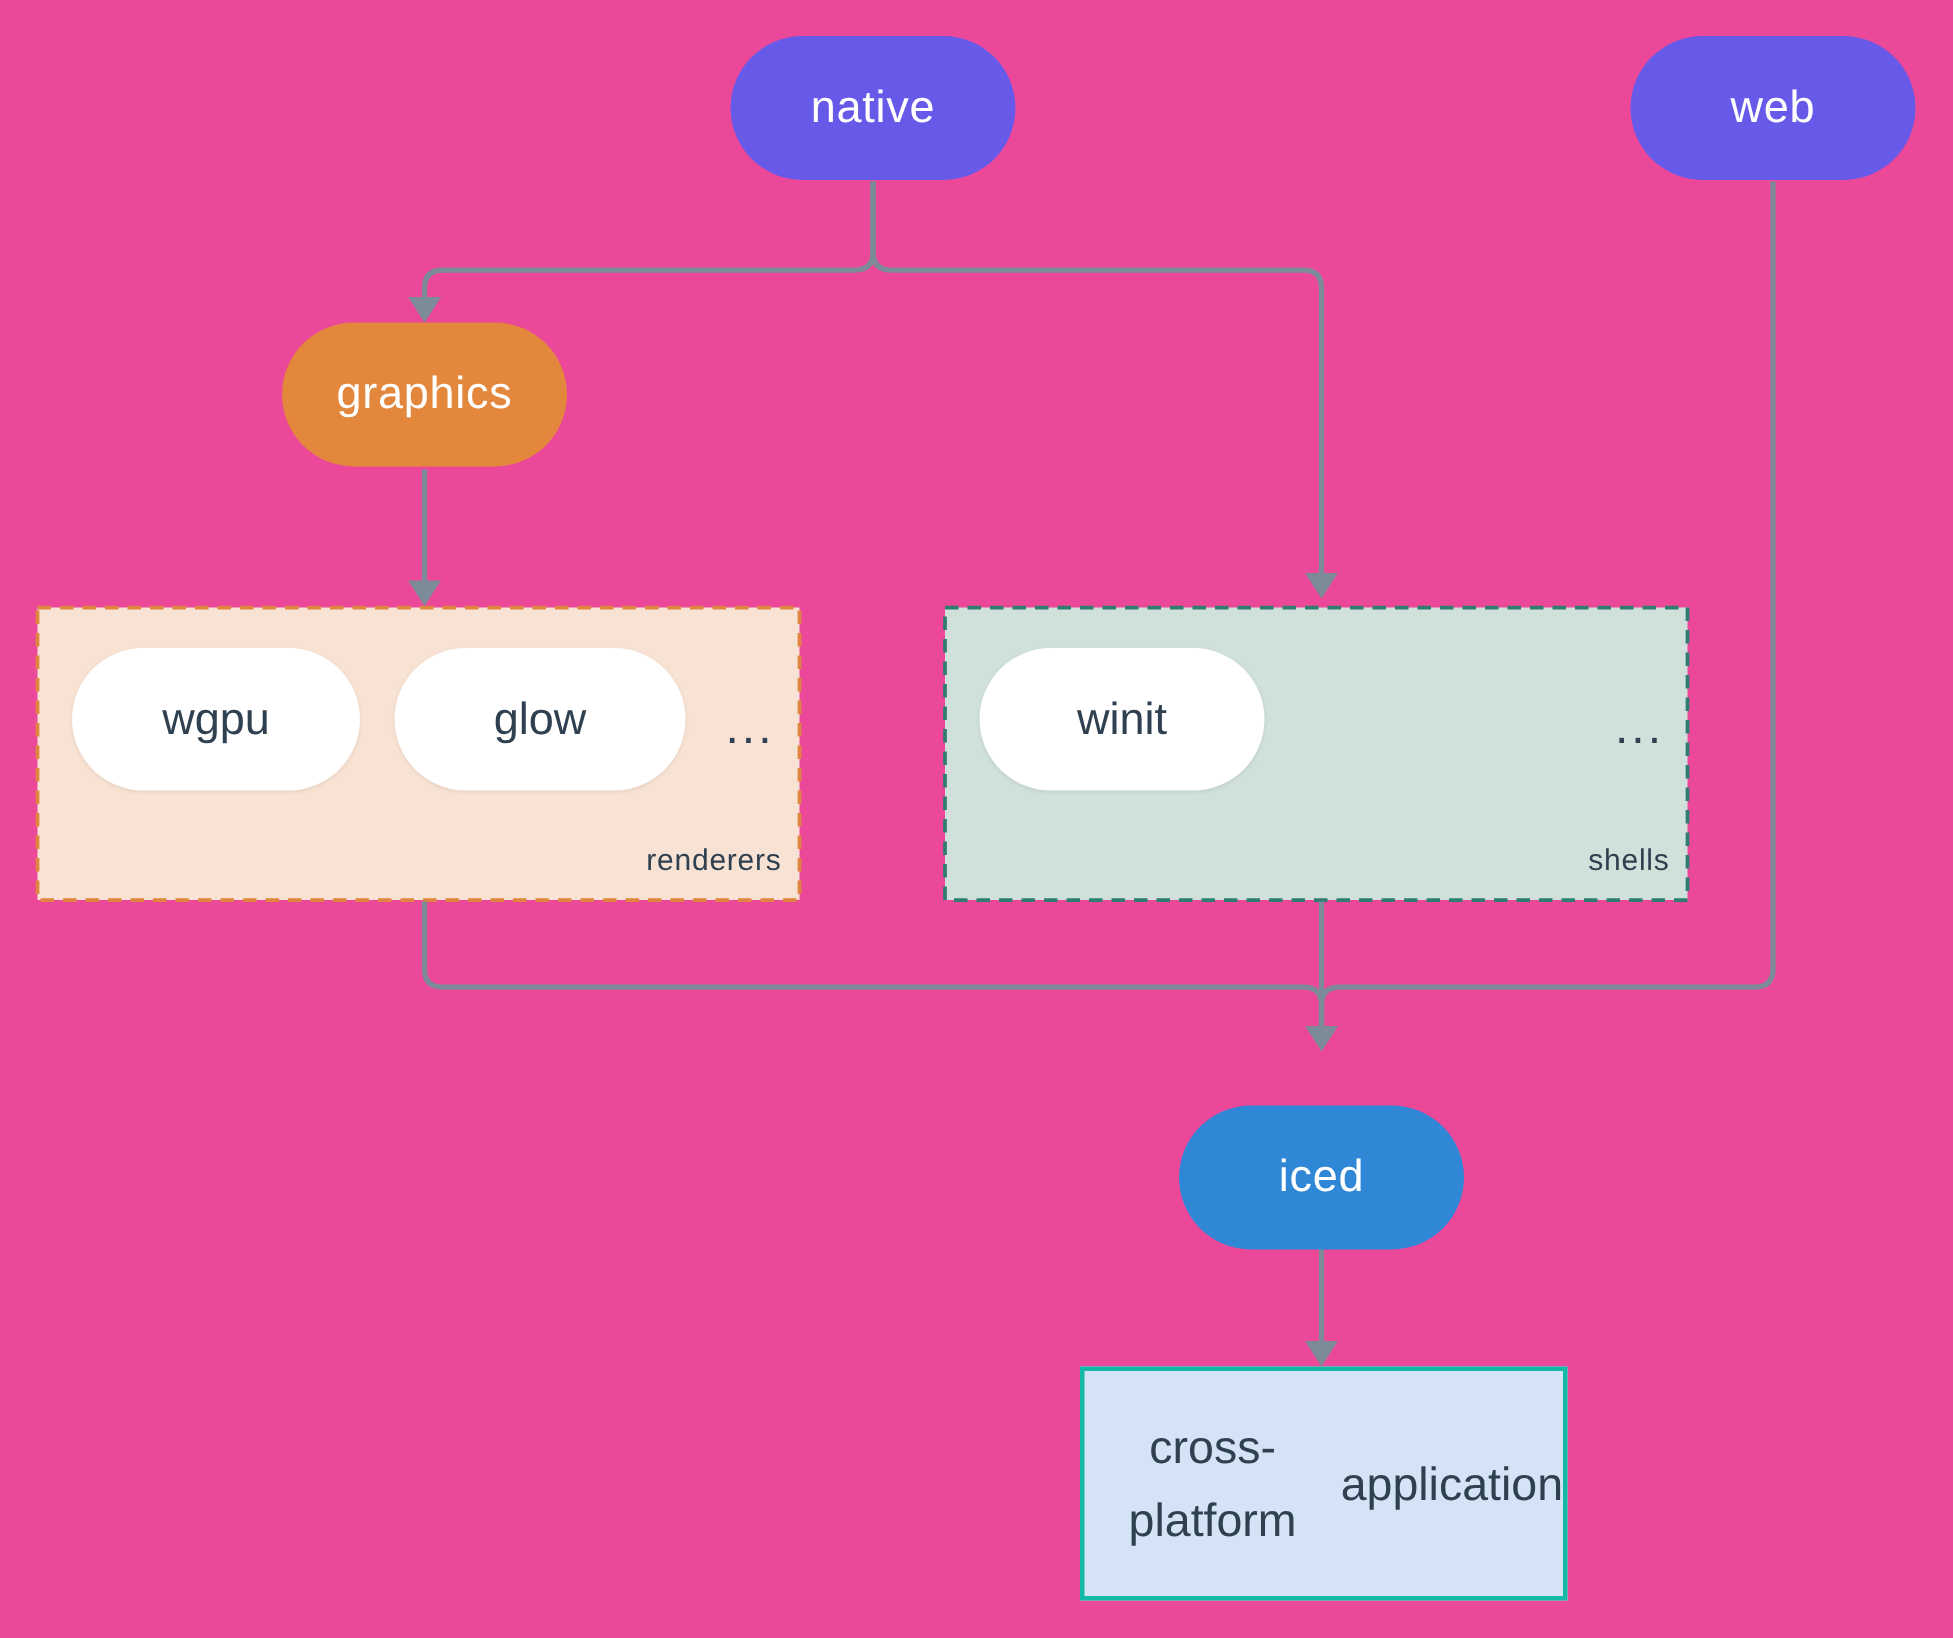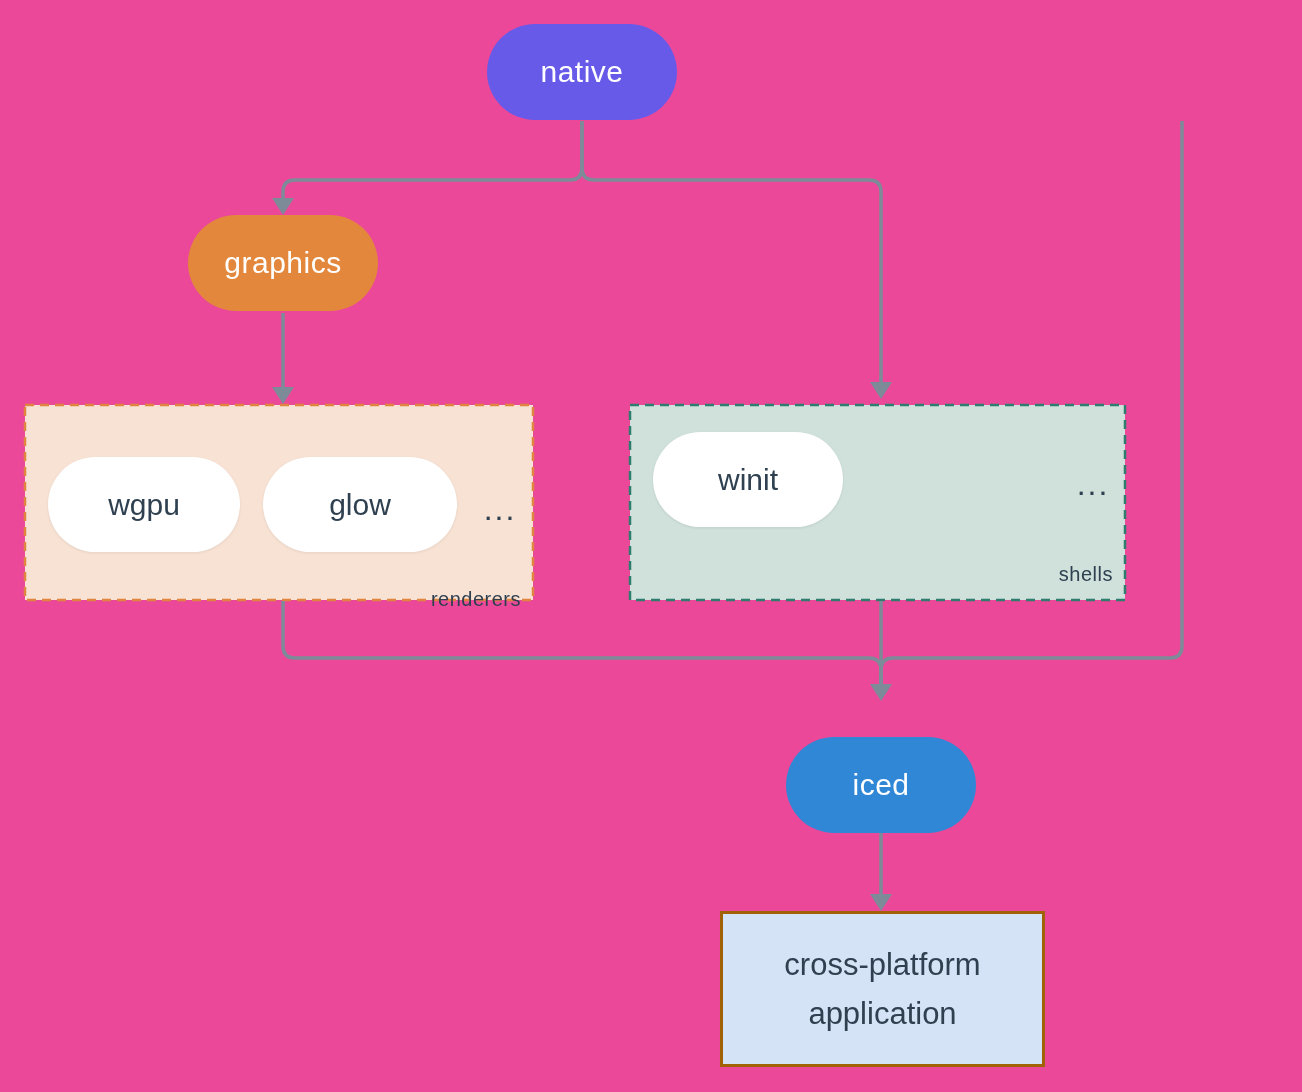--- a/index.html
+++ b/index.html
@@ -37,21 +37,21 @@
   }
   .pill-purple { background: #685ae9; }
   .pill-orange { background: #e3873c; }
   .pill-blue   { background: #2f87d6; }
   #node-native   { left: 487px;  top: 24px;  width: 190px; height: 96px; }
   #node-web      { left: 1087px; top: 24px;  width: 190px; height: 96px; }
   #node-graphics { left: 188px;  top: 215px; width: 190px; height: 96px; }
   #node-iced     { left: 786px;  top: 737px; width: 190px; height: 96px; }
 
   .group { background: transparent; }
-  #group-renderers { left: 25px;  top: 405px; width: 508px; height: 195px; margin-top: 25px; }
+  #group-renderers { left: 25px;  top: 405px; width: 508px; height: 195px; }
   #group-shells    { left: 630px; top: 405px; width: 495px; height: 195px; }
 
   .group-pill {
     background: #ffffff;
     border-radius: 48px;
     display: flex;
     align-items: center;
     justify-content: center;
     color: #2f4050;
     font-size: 30px;
@@ -80,23 +80,23 @@
     bottom: 14px;
     color: #2f4050;
     font-size: 20px;
     letter-spacing: 0.5px;
   }
 
   .app-box {
     left: 720px; top: 911px;
     width: 325px; height: 156px;
     background: #d4e4f6;
-    border: 3px solid #a16207;
+    border: 3px solid #14b8a6;
     display: flex;
-    flex-direction: column;
+    flex-direction: row;
     align-items: center;
     justify-content: center;
     color: #2f4050;
     font-size: 31px;
     line-height: 49px;
     text-align: center;
   }
 </style>
 </head>
 <body>
@@ -124,20 +124,23 @@
       <polygon points="272,387 294,387 283,404"></polygon>
       <polygon points="870,684 892,684 881,701"></polygon>
       <polygon points="870,894 892,894 881,911"></polygon>
     </g>
   </svg>
 
   <div class="node pill pill-purple" id="node-native">
     <span>native</span>
   </div>
 
+  <div class="node pill pill-purple" id="node-web">
+    <span>web</span>
+  </div>
 
   <div class="node pill pill-orange" id="node-graphics">
     <span>graphics</span>
   </div>
 
   <div class="group" id="group-renderers">
     <div class="group-pill" id="pill-wgpu">
       <span>wgpu</span>
     </div>
     <div class="group-pill" id="pill-glow">

